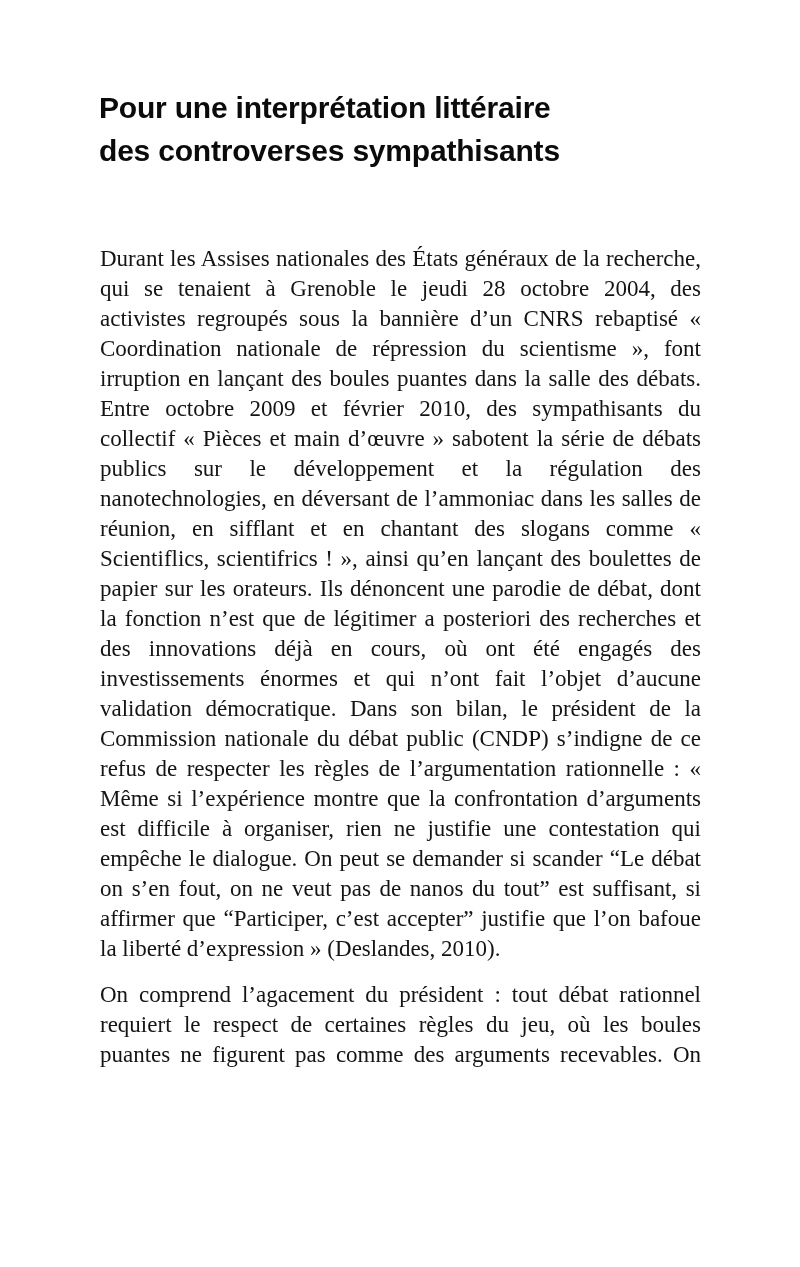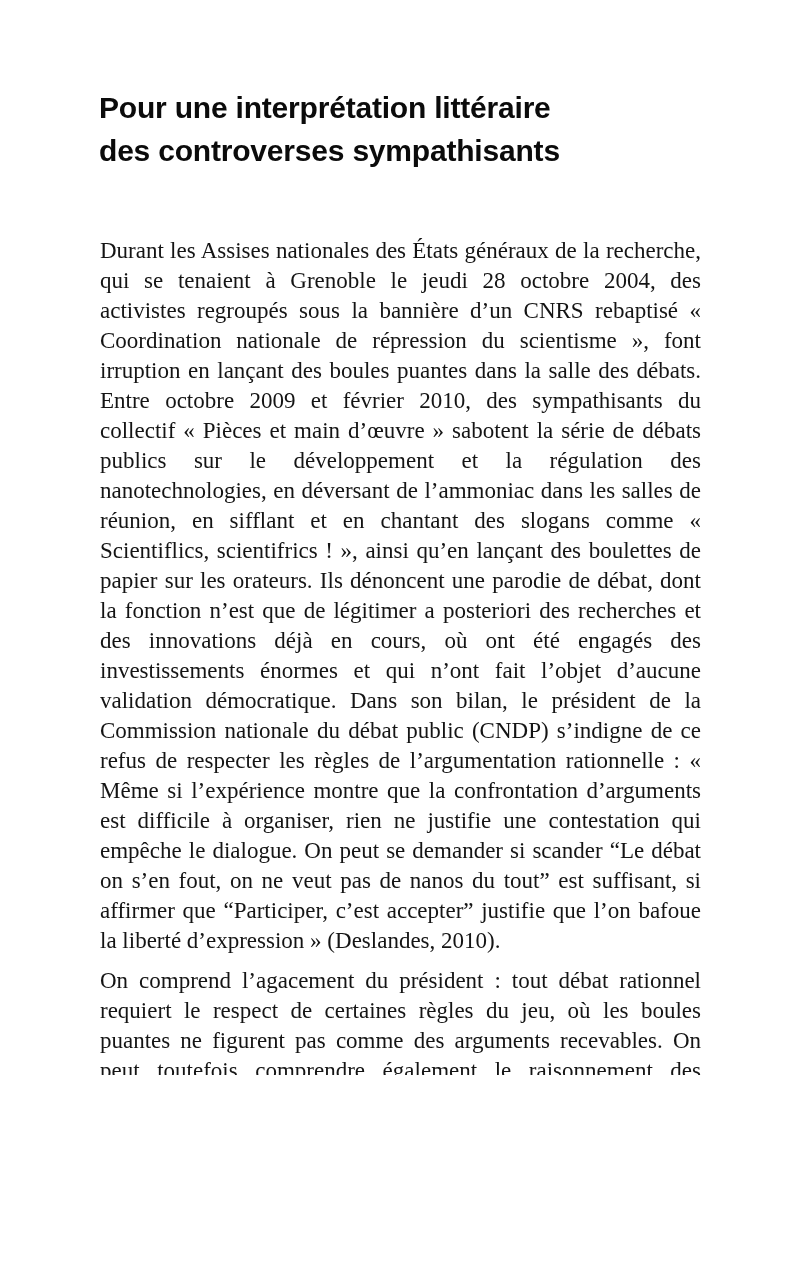--- a/index.html
+++ b/index.html
@@ -37,21 +37,21 @@
       left: 100px;
       top: 228px;
       width: 601px;
       font-size: 23px;
       line-height: 30px;
       text-align: justify;
       text-justify: inter-word;
       color: #141414;
     }
     .body-text p {
-      margin: 8px 0 10px 0;
+      margin: 16px 0 10px 0;
       padding: 0;
     }
     .body-text p:last-child {
       margin-bottom: 0;
     }
     .page-number {
       position: absolute;
       left: 0;
       top: 1168px;
       width: 100%;

